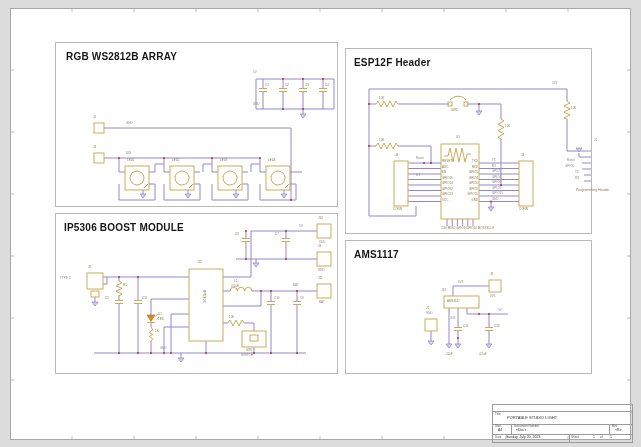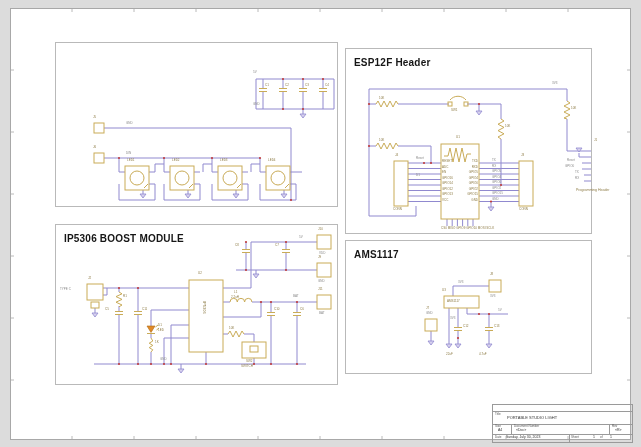--- a/index.html
+++ b/index.html
@@ -79,20 +79,21 @@
         <circle class="dot" cx="63" cy="115" r="1.1"></circle>
           <circle class="dot" cx="108" cy="115" r="1.1"></circle>
         <circle class="dot" cx="156" cy="115" r="1.1"></circle>
           <circle class="dot" cx="204" cy="115" r="1.1"></circle>
         <circle class="dot" cx="235" cy="157" r="1.1"></circle>
       </g>
       <g>
         <path class="gnd" d="M244,71 h6 l-3,4 z M84,151 h6 l-3,4 z M129,151 h6 l-3,4 z M177,151 h6 l-3,4 z M225,151 h6 l-3,4 z"></path>
       </g>
     </svg>
+    <span class="sec-title" style="left:10px;top:8px;">RGB WS2812B ARRAY</span>
     <span class="lbl t3 net" style="left:197px;top:28px;">5V</span>
     <span class="lbl t3 net" style="left:197px;top:60px;">GND</span>
     <span class="lbl t3 pin" style="left:209px;top:41px;">C1</span>
     <span class="lbl t3 pin" style="left:229px;top:41px;">C2</span>
     <span class="lbl t3 pin" style="left:249px;top:41px;">C3</span>
     <span class="lbl t3 pin" style="left:269px;top:41px;">C4</span>
     <span class="lbl t3 pin" style="left:37px;top:73px;">J5</span>
     <span class="lbl t3 net" style="left:70px;top:79px;">GND</span>
     <span class="lbl t3 pin" style="left:37px;top:103px;">J6</span>
     <span class="lbl t3 net" style="left:70px;top:109px;">DIN</span>
@@ -189,21 +190,21 @@
     <span class="lbl t3 pin" style="left:173px;top:159px;">CONN</span>
     <span class="lbl t3 pin" style="left:95px;top:178px;">CS0 MISO GPIO9 GPIO10 MOSI SCLK</span>
     <span class="lbl t3 pin" style="left:248px;top:90px;">J1</span>
     <span class="lbl t35 pin" style="left:230px;top:140px;">Programming Header</span>
     <span class="lbl t3 net" style="left:221px;top:110px;">Reset</span>
     <span class="lbl t3 net" style="left:219px;top:116px;">GPIO0</span>
     <span class="lbl t3 net" style="left:229px;top:122px;">TX</span>
     <span class="lbl t3 net" style="left:229px;top:128px;">RX</span>
   </div>
 
-  <div class="sec" style="left:55px;top:224px;width:281px;height:159px;">
+  <div class="sec" style="left:55px;top:213px;width:281px;height:159px;">
     <svg width="281" height="159">
       <g>
         <path class="wire" d="M47,63 H133 M47,70 H51 V63 M39,83 V88
           M63,63 V67 M63,81 V86 M63,90 V139
           M82,63 V86 M82,90 V139
           M95,85 H133 M95,85 V101 M95,108.5 V113 M95,127 V139
           M133,100 H115 V139 M133,113 H108 V139
           M150,127 V139
           M38,139 H250 M125,139 V144
           M167,63 H195 V17 H261

